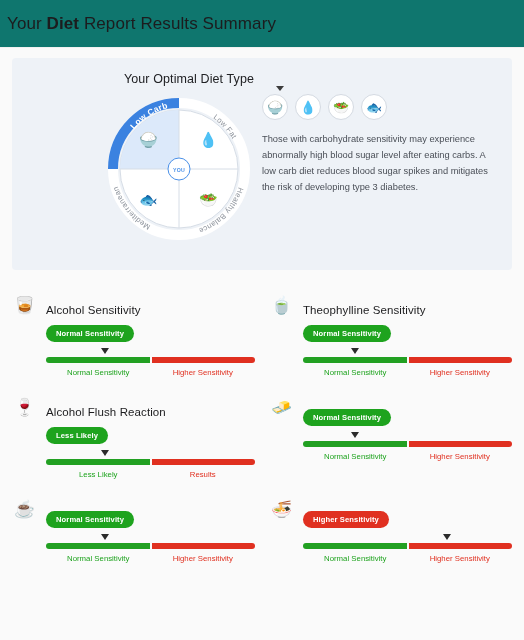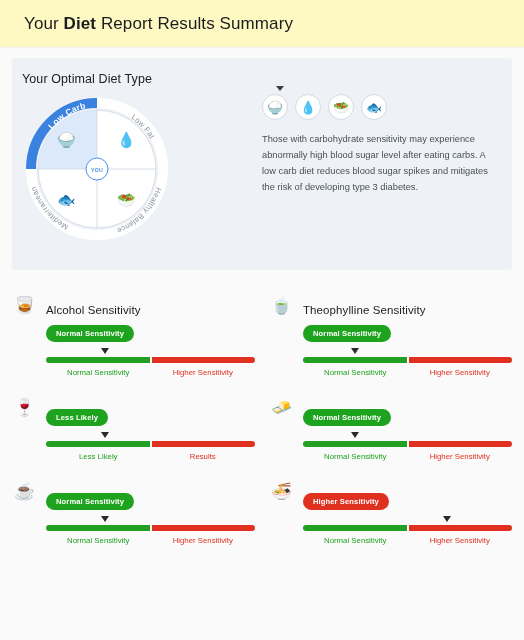--- a/index.html
+++ b/index.html
@@ -9,25 +9,25 @@
     height: 640px;
     background: #fafafa;
     font-family: "Liberation Sans", sans-serif;
     color: #1c1c1e;
     overflow: hidden;
   }
 
   
   .header {
     height: 48px;
-    background: #fef9c3;
+    background: #0f766e;
     border-bottom: 1px solid #f0f0f0;
     display: flex;
     align-items: center;
-    padding-left: 24px;
+    padding-left: 7px;
   }
   .header-title {
     font-size: 17px;
     font-weight: 400;
     letter-spacing: 0.1px;
     color: #1c1c1e;
   }
   .header-title b { font-weight: 700; }
 
   
@@ -38,21 +38,21 @@
     height: 212px;
     display: flex;
     padding: 14px 10px 10px 10px;
   }
 
   
   .wheel-col {
     width: 232px;
     display: flex;
     flex-direction: column;
-    align-items: flex-start;
+    align-items: flex-end;
   }
   .wheel-heading {
     font-size: 12.5px;
     font-weight: 500;
     color: #202124;
     margin-bottom: 8px;
     letter-spacing: .1px;
   }
   .wheel-wrap { position: relative; width: 150px; height: 150px; }
   .wheel-svg { position: absolute; inset: 0; }
@@ -280,21 +280,21 @@
         </div><div class="bar">
           <div class="bar-seg green" style="flex:1"></div>
           <div class="bar-seg red" style="flex:1"></div>
         </div><div class="bar-labels">
           <div class="bar-label green" style="flex:1">Normal Sensitivity</div>
           <div class="bar-label red" style="flex:1">Higher Sensitivity</div>
         </div></div>
     </div>
     <div class="item">
       <div class="item-icon">🍷</div>
-      <div class="item-body"><span class="badge normal">Less Likely</span><div class="marker-track">
+      <div class="item-body"><div class="item-title">Alcohol Flush Reaction</div><span class="badge normal">Less Likely</span><div class="marker-track">
           <div class="marker" style="left:28%"></div>
         </div><div class="bar">
           <div class="bar-seg green" style="flex:1"></div>
           <div class="bar-seg red" style="flex:1"></div>
         </div><div class="bar-labels">
           <div class="bar-label green" style="flex:1">Less Likely</div>
           <div class="bar-label red" style="flex:1">Results</div>
         </div></div>
     </div>
     <div class="item">

